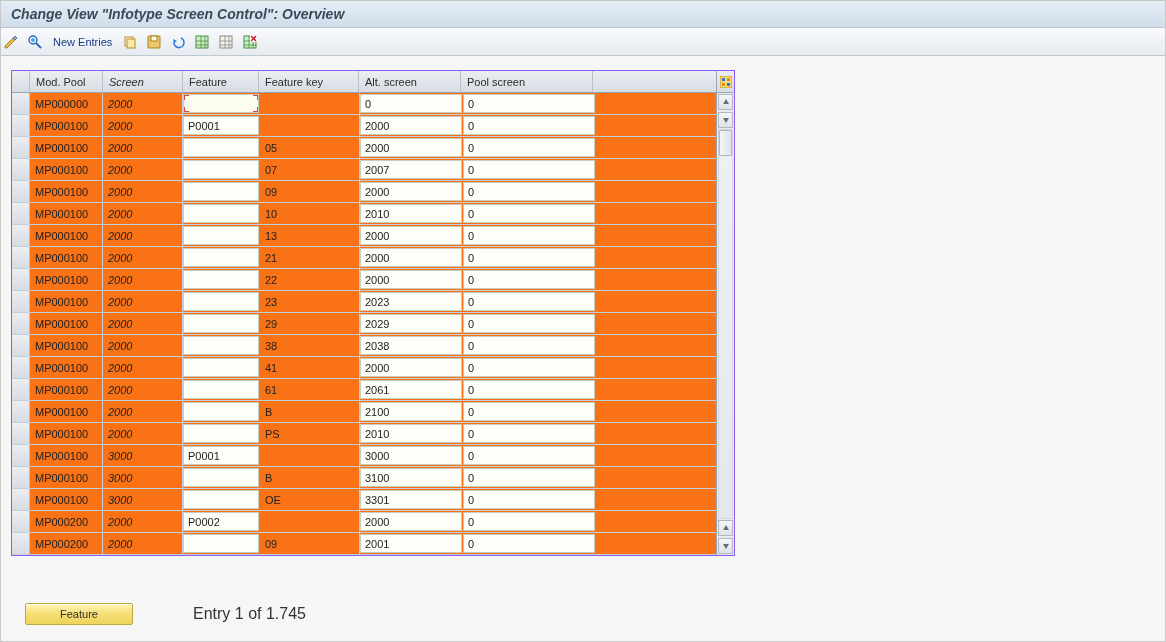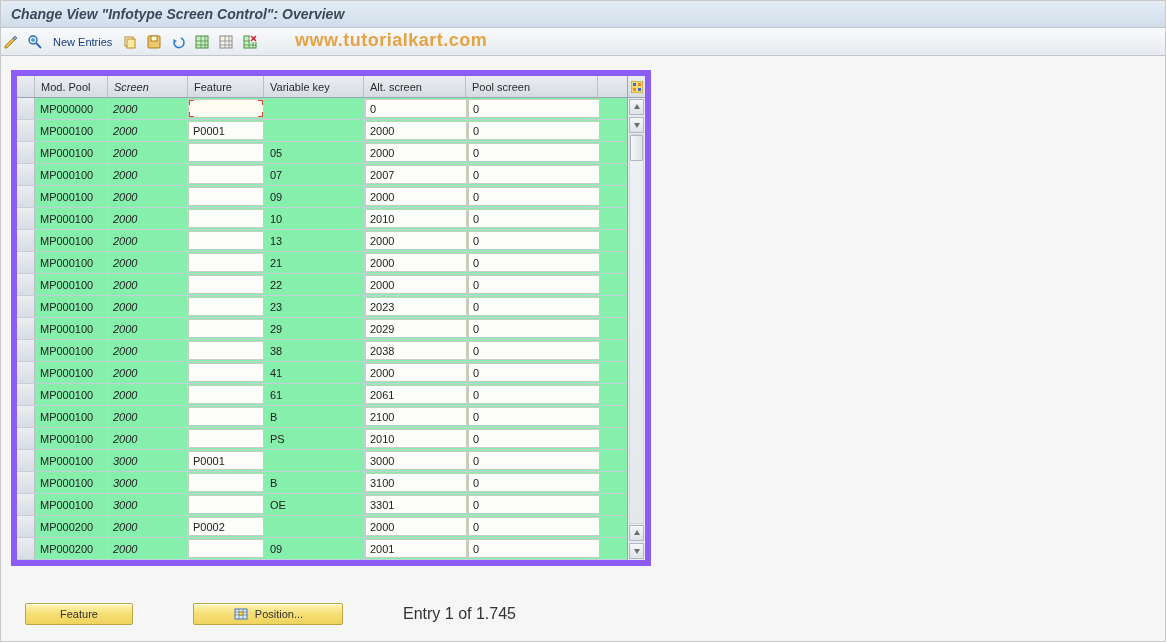--- a/index.html
+++ b/index.html
@@ -37,22 +37,22 @@
     color: #e79a2f; opacity: 0.9; pointer-events: none;
     font-family: Verdana, Arial, sans-serif;
   }
 
   .content {
     padding: 14px 10px 0 10px;
   }
 
   .grid-wrap {
     display: flex;
-    border: 6px solid #8b5cf6;
-    width: 640px;
+    border: 1px solid #8b5cf6;
+    width: 724px;
     background: #fff;
   }
   .grid-main { flex: 1; }
   .grid-head {
     display: flex;
     background: linear-gradient(to bottom, #ebeef2 0%, #d6dce3 100%);
     border-bottom: 1px solid #9aa5b1;
     height: 22px;
   }
   .grid-head .gh {
@@ -60,21 +60,21 @@
     display: flex; align-items: center;
     padding: 0 6px;
     color: #2b2b2b;
     font-size: 11px;
   }
   .sel-col { width: 18px; border-right: 1px solid #b8c0ca; background: linear-gradient(to bottom, #ebeef2 0%, #d6dce3 100%); }
 
   .grid-body { }
   .grid-row {
     display: flex; height: 22px;
-    background: #86efac;
+    background: #f97316;
     border-bottom: 1px solid #c6cfd9;
   }
   .grid-row .sel {
     width: 18px; border-right: 1px solid #b8c0ca;
     background: linear-gradient(to bottom, #ebeef2 0%, #d6dce3 100%);
   }
   .grid-row .gc {
     border-right: 1px solid #c6cfd9;
     display: flex; align-items: center;
     padding: 0 5px;
@@ -205,32 +205,31 @@
       </svg>
   </div>
   <div class="tb-icon">
     <svg width="16" height="16" viewBox="0 0 16 16">
         <rect x="2" y="2" width="12" height="12" fill="#cfeecb" stroke="#4a8f3e"></rect>
         <path d="M2 7 H14 M2 11 H14 M7 2 V14 M11 2 V14" stroke="#4a8f3e" stroke-width="0.8"></path>
         <rect x="8" y="1" width="7" height="7" fill="#fff" stroke="none"></rect>
         <path d="M9 2 L14 7 M14 2 L9 7" stroke="#c23" stroke-width="1.6"></path>
       </svg>
   </div>
-  <div class="watermark">www.tutorialkart.com</div>
 </div>
 
 <div class="content">
   <div class="grid-wrap">
     <div class="grid-main">
       <div class="grid-head">
         <div class="sel-col"></div>
         <div class="gh c-mod">Mod. Pool</div>
         <div class="gh c-scr">Screen</div>
         <div class="gh c-feat">Feature</div>
-        <div class="gh c-vkey">Variable key</div>
+        <div class="gh c-vkey">Feature key</div>
         <div class="gh c-alt">Alt. screen</div>
         <div class="gh c-next">Pool screen</div>
       </div>
       <div class="grid-body" id="grid-body">
           <div class="grid-row">
             <div class="sel"></div>
             <div class="gc c-mod">
               <span>MP000000</span>
             </div>
             <div class="gc c-scr">
@@ -709,24 +708,14 @@
           </svg>
       </div>
     </div>
   </div>
 </div>
 
 <div class="footer-bar">
   <div class="btn btn-feature">
     <span>Feature</span>
   </div>
-  <div class="btn btn-position">
-    <span class="bi">
-      <svg width="14" height="14" viewBox="0 0 14 14">
-          <rect x="1" y="2" width="12" height="10" fill="#ddeaf6" stroke="#4a77b4"></rect>
-          <path d="M1 5 H13 M1 8 H13 M5 2 V12 M9 2 V12" stroke="#4a77b4" stroke-width="0.7"></path>
-          <rect x="5" y="5" width="4" height="3" fill="#f4d35b" stroke="#b99522"></rect>
-        </svg>
-    </span>
-    <span>Position...</span>
-  </div>
   <div class="status-text">Entry 1 of 1.745</div>
 </div>
 
 </body></html>

